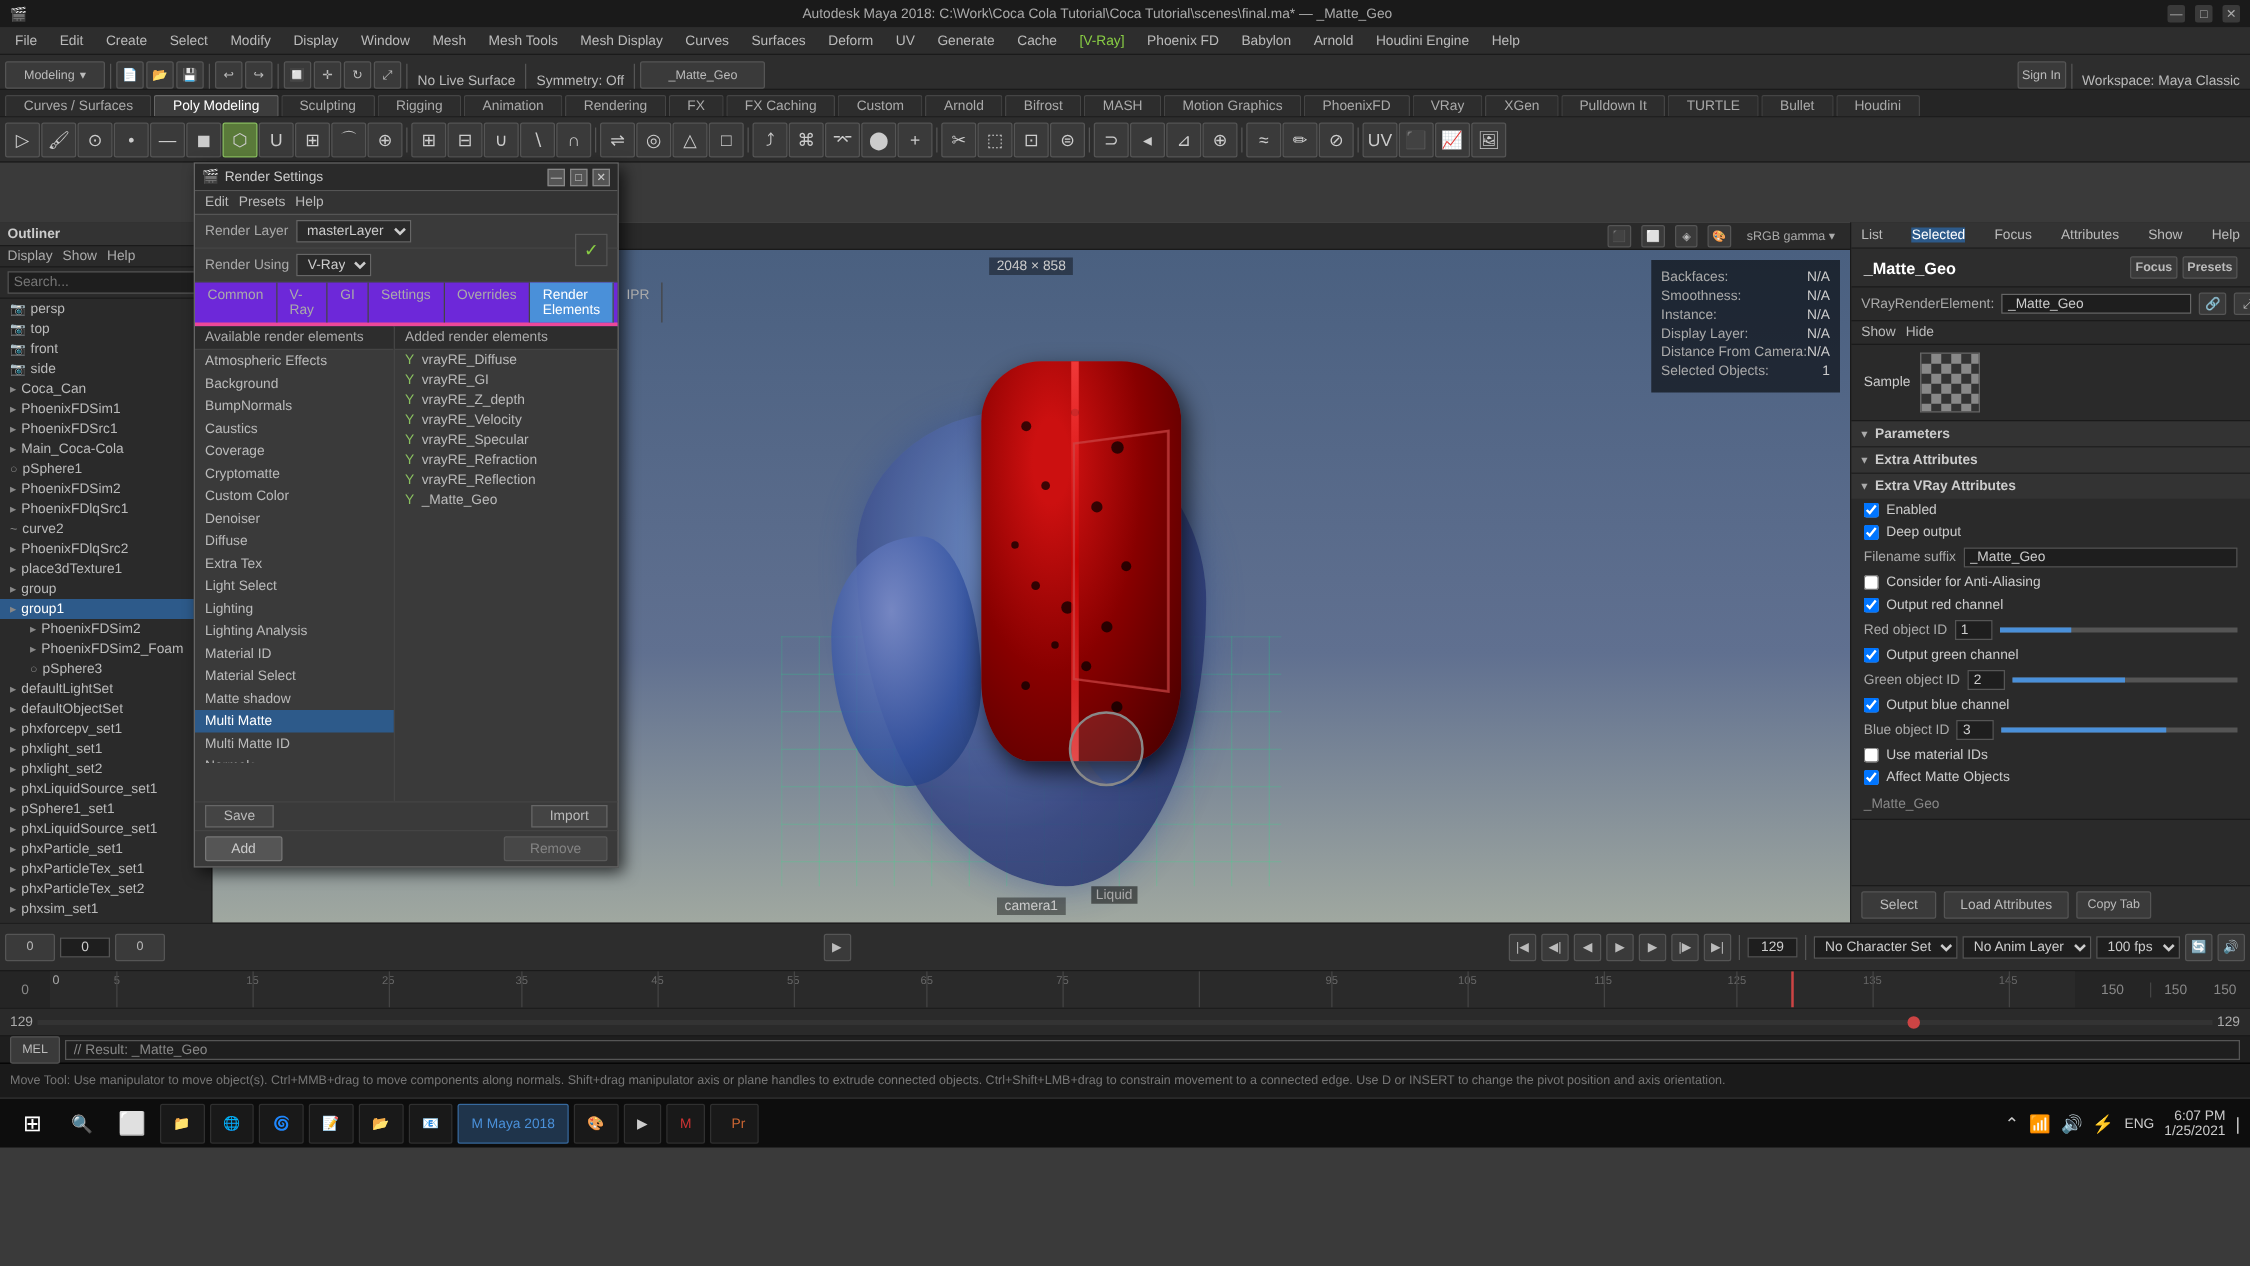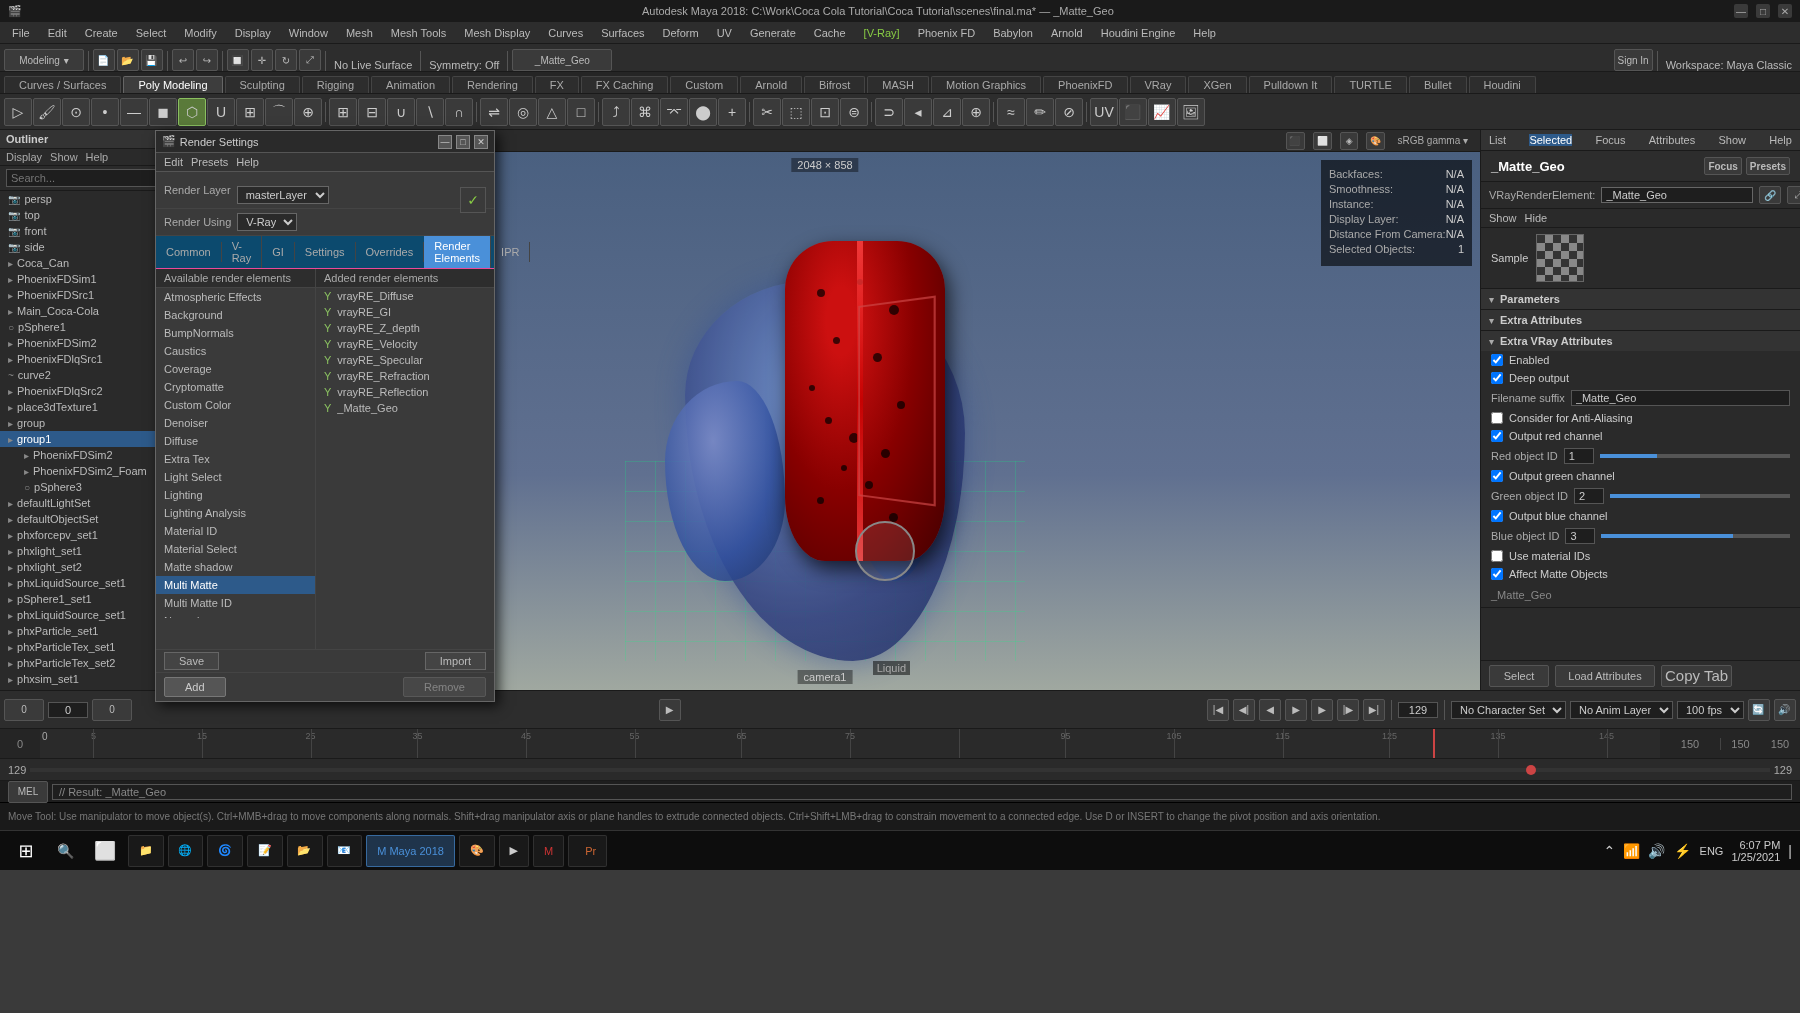--- a/index.html
+++ b/index.html
@@ -41,21 +41,21 @@
     
     #icontoolbar {
       height: 36px; background: #2d2d2d; display: flex; align-items: center;
       padding: 0 4px; gap: 1px; border-bottom: 1px solid #1a1a1a; flex-wrap: nowrap; overflow: hidden;
     }
     .icon-btn { width: 28px; height: 28px; background: #3a3a3a; border: 1px solid #555; display: flex; align-items: center; justify-content: center; cursor: pointer; font-size: 14px; color: #ccc; border-radius: 2px; }
     .icon-btn.active { background: #5a7a3a; border-color: #8ac060; }
 
     
     #main-layout {
-      display: flex; height: calc(1013px - 22px - 22px - 28px - 22px - 22px - 36px - 38px - 30px - 22px - 28px);
+      display: flex; height: calc(1013px - 22px - 22px - 28px - 22px - 22px - 36px - 38px - 30px - 22px - 28px); margin-top: 48px;
     }
 
     
     #outliner {
       width: 170px; background: #2a2a2a; border-right: 1px solid #1a1a1a; display: flex; flex-direction: column;
       flex-shrink: 0;
     }
     #outliner-header { padding: 3px 6px; background: #333; font-weight: bold; color: #ccc; font-size: 11px; border-bottom: 1px solid #1a1a1a; }
     #outliner-menu { display: flex; gap: 8px; padding: 2px 6px; border-bottom: 1px solid #1a1a1a; }
     #outliner-menu span { font-size: 11px; color: #aaa; cursor: pointer; }
@@ -73,25 +73,25 @@
       border: 1px solid #666; box-shadow: 4px 4px 12px rgba(0,0,0,0.7); z-index: 100;
     }
     #rs-titlebar { height: 22px; background: #2a2a2a; display: flex; align-items: center; justify-content: space-between; padding: 0 6px; border-bottom: 1px solid #555; }
     #rs-titlebar .rs-title { font-size: 11px; color: #ccc; display: flex; align-items: center; gap: 4px; }
     #rs-titlebar .rs-controls { display: flex; gap: 4px; }
     #rs-titlebar .rs-ctrl { width: 14px; height: 14px; background: #555; border: 1px solid #888; display: flex; align-items: center; justify-content: center; font-size: 9px; cursor: pointer; color: #ccc; }
     #rs-menu { display: flex; gap: 8px; padding: 3px 8px; background: #333; border-bottom: 1px solid #555; }
     #rs-menu span { font-size: 11px; color: #bbb; cursor: pointer; }
     #rs-render-layer { display: flex; align-items: center; gap: 6px; padding: 4px 8px; border-bottom: 1px solid #444; }
     #rs-render-layer label { font-size: 11px; color: #aaa; }
-    #rs-render-layer select { background: #2a2a2a; border: 1px solid #666; color: #ccc; font-size: 11px; padding: 1px 4px; margin-top: 10px; }
+    #rs-render-layer select { background: #2a2a2a; border: 1px solid #666; color: #ccc; font-size: 11px; padding: 1px 4px; }
     #rs-render-using { display: flex; align-items: center; gap: 6px; padding: 4px 8px; border-bottom: 1px solid #444; }
     #rs-render-using label { font-size: 11px; color: #aaa; }
     #rs-render-using select { background: #2a2a2a; border: 1px solid #666; color: #ccc; font-size: 11px; padding: 1px 4px; }
-    #rs-tabs { display: flex; border-bottom: 1px solid #ec4899; background: #0c4a6e; align-items: center; }
+    #rs-tabs { display: flex; border-bottom: 3px solid #ec4899; background: #6d28d9; }
     .rs-tab { padding: 4px 10px; font-size: 11px; color: #aaa; cursor: pointer; border-right: 1px solid #444; }
     .rs-tab.active { background: #4a90d9; color: #fff; }
     #rs-content { display: flex; height: 380px; }
     #rs-left { width: 160px; border-right: 1px solid #444; overflow-y: auto; }
     #rs-right { flex: 1; overflow-y: auto; }
     .rs-list-item { padding: 3px 8px; font-size: 11px; color: #bbb; cursor: pointer; }
     .rs-list-item.selected { background: #2d5a8a; color: #fff; }
     .rs-added-header { padding: 3px 8px; font-size: 11px; color: #aaa; background: #2d2d2d; border-bottom: 1px solid #444; }
     .rs-added-item { display: flex; align-items: center; padding: 2px 8px; font-size: 11px; color: #bbb; }
     .rs-added-item .rs-y { color: #8ac060; margin-right: 6px; }
@@ -636,21 +636,21 @@
           <input type="checkbox" id="cb-matte" checked="" style="">
           <label for="cb-matte">Affect Matte Objects</label>
         </div>
         <div style="padding:6px 10px; font-size:11px;color:#888;">_Matte_Geo</div>
       </div>
     </div>
 
     <div style="height:30px;display:flex;align-items:center;gap:6px;padding:0 8px;border-top:1px solid #1a1a1a;background:#2d2d2d;">
       <div class="tb-btn" style="min-width:60px;font-size:11px;">Select</div>
       <div class="tb-btn" style="min-width:100px;font-size:11px;">Load Attributes</div>
-      <div class="tb-btn" style="min-width:60px;font-size:15px;">Copy Tab</div>
+      <div class="tb-btn" style="min-width:60px;font-size:10px;">Copy Tab</div>
     </div>
   </div>
 </div>
 
 <div id="render-settings">
   <div id="rs-titlebar">
     <div class="rs-title">
       <span>🎬</span>
       <span>Render Settings</span>
     </div>

